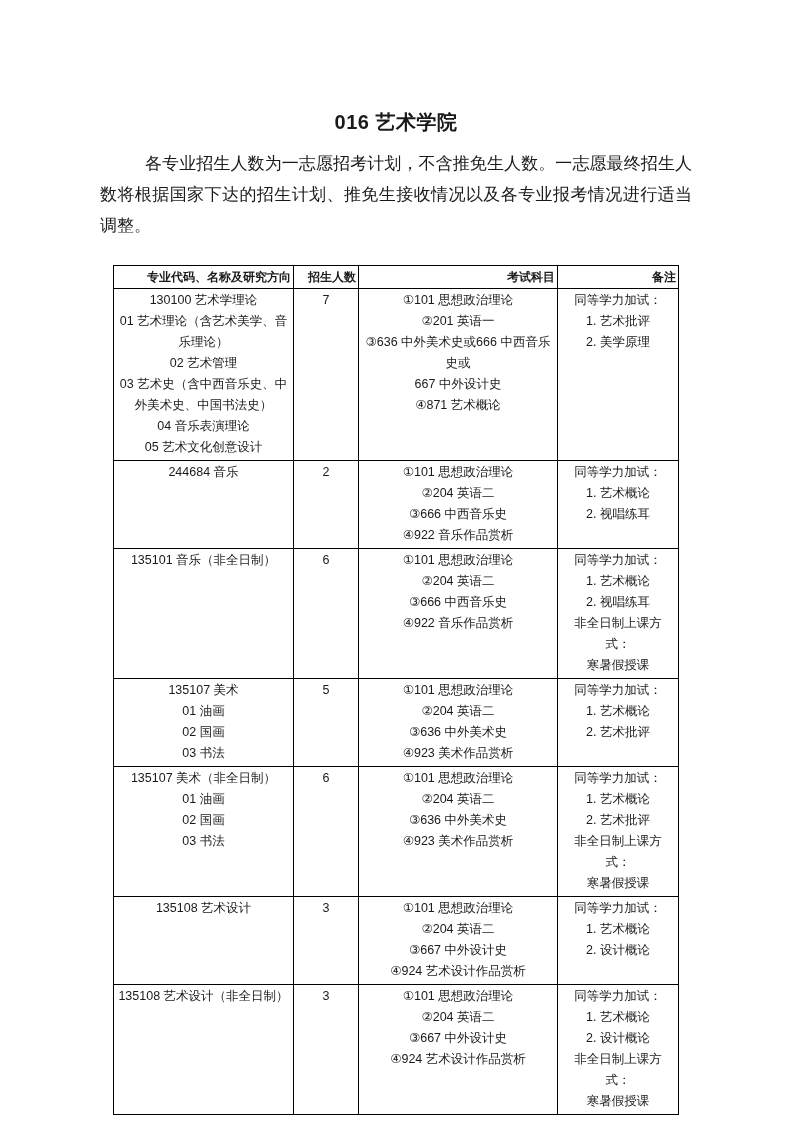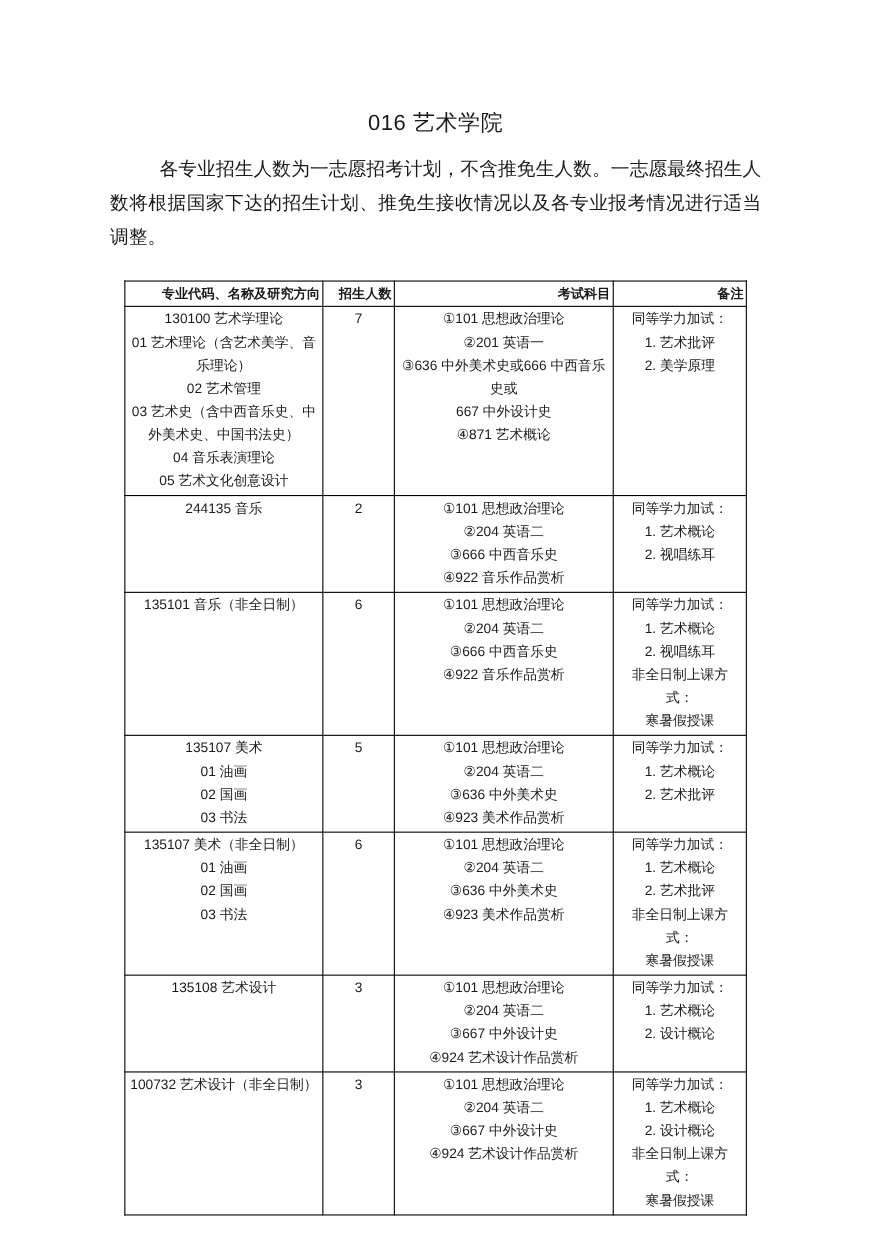--- a/index.html
+++ b/index.html
@@ -14,24 +14,24 @@
     color: #1a1a1a;
     overflow: hidden;
   }
   .page {
     box-sizing: border-box;
     width: 793px;
     height: 1122px;
     padding: 99px 101px 0 100px;
   }
   .doc-title {
-    margin: 0 0 13px 0;
+    margin: 10px 0 13px 0;
     font-size: 20px;
     line-height: 26px;
-    font-weight: normal;
+    font-weight: bold;
     text-align: center;
     letter-spacing: 0.5px;
   }
   .intro {
     margin: 0 0 24px 0;
     font-size: 17px;
     line-height: 31px;
     text-align: justify;
     text-indent: 45px;
   }
@@ -104,21 +104,21 @@
         <td>①101 思想政治理论
 ②201 英语一
 ③636 中外美术史或666 中西音乐史或
 667 中外设计史
 ④871 艺术概论</td>
         <td>同等学力加试：
 1. 艺术批评
 2. 美学原理</td>
       </tr>
       <tr>
-        <td>244135 音乐</td>
+        <td>244684 音乐</td>
         <td class="quota">2</td>
         <td>①101 思想政治理论
 ②204 英语二
 ③666 中西音乐史
 ④922 音乐作品赏析</td>
         <td>同等学力加试：
 1. 艺术概论
 2. 视唱练耳</td>
       </tr>
       <tr>
@@ -169,21 +169,21 @@
         <td class="quota">3</td>
         <td>①101 思想政治理论
 ②204 英语二
 ③667 中外设计史
 ④924 艺术设计作品赏析</td>
         <td>同等学力加试：
 1. 艺术概论
 2. 设计概论</td>
       </tr>
       <tr>
-        <td>100732 艺术设计（非全日制）</td>
+        <td>135108 艺术设计（非全日制）</td>
         <td class="quota">3</td>
         <td>①101 思想政治理论
 ②204 英语二
 ③667 中外设计史
 ④924 艺术设计作品赏析</td>
         <td>同等学力加试：
 1. 艺术概论
 2. 设计概论
 非全日制上课方式：
 寒暑假授课</td>

